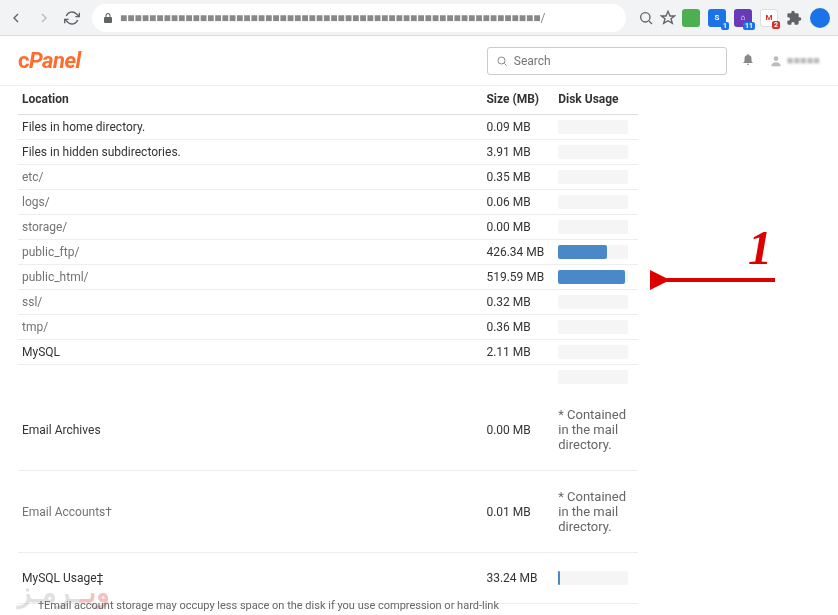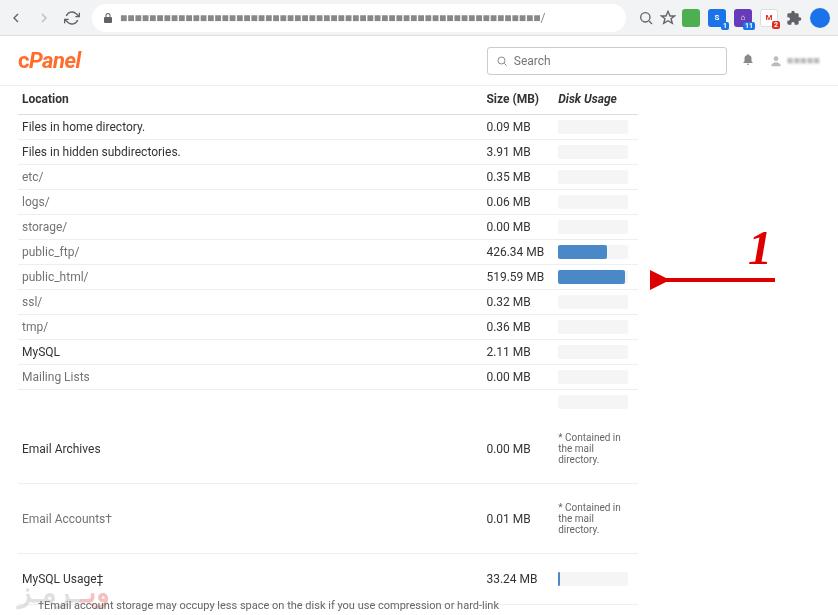--- a/index.html
+++ b/index.html
@@ -29,29 +29,29 @@
 .user { color: #bbb; font-size: 11px; display: flex; align-items: center; gap: 4px; }
 
 
 .content { padding: 0 18px; }
 
 
 .tbl { width: 620px; border-collapse: collapse; }
 .tbl thead th { text-align: left; font-size: 12px; font-weight: 700; color: #333; padding: 6px 4px 8px; border-bottom: 1px solid #ddd; vertical-align: bottom; }
 .tbl th.loc { width: 480px; }
 .tbl th.size { width: 50px; }
-.tbl th.usage { width: 90px; padding-left: 10px; font-style: italic; }
+.tbl th.usage { width: 90px; padding-left: 10px; }
 .tbl tbody td { font-size: 12px; padding: 5px 4px; border-bottom: 1px solid #eee; color: #333; vertical-align: middle; }
 .tbl td.loc { color: #333; }
 .tbl td.loc a { color: #737373; text-decoration: none; cursor: pointer; }
 .tbl td.size { color: #333; white-space: nowrap; }
 .tbl td.usage { padding-left: 10px; }
 .bar-bg { width: 70px; height: 14px; background: #f5f5f5; border-radius: 2px; position: relative; }
 .bar-fill { height: 100%; background: #4a88c7; border-radius: 2px; }
-.tbl td.note { font-size: 10px; color: #666; padding-left: 10px; }
+.tbl td.note { font-size: 13px; color: #666; padding-left: 10px; }
 .tbl tr.section td { padding-top: 18px; padding-bottom: 18px; }
 .tbl tr.nobord td { border-bottom: none; }
 
 
 .annot { position: absolute; top: 240px; left: 660px; pointer-events: none; }
 .annot-num { position: absolute; top: -20px; left: 88px; font-family: Georgia, serif; font-size: 48px; font-weight: 900; color: #d00; font-style: italic; }
 .annot-arrow { position: absolute; top: 28px; left: -10px; }
 
 
 .watermark { position: absolute; bottom: 6px; left: 18px; color: #ccc; font-size: 28px; font-family: Arial; font-weight: bold; direction: rtl; opacity: 0.6; letter-spacing: 2px; }
@@ -218,29 +218,20 @@
         </tr>
         <tr>
     <td class="loc">MySQL</td>
     <td class="size">2.11 MB</td>
     <td class="usage">
             <div class="bar-bg">
               <div class="bar-fill" style="width:0%"></div>
             </div>
           </td>
         </tr>
-        <tr>
-    <td class="loc"><a>Mailing Lists</a></td>
-    <td class="size">0.00 MB</td>
-    <td class="usage">
-            <div class="bar-bg">
-              <div class="bar-fill" style="width:0%"></div>
-            </div>
-          </td>
-        </tr>
         <tr class="nobord">
           <td></td>
           <td></td>
           <td class="usage">
             <div class="bar-bg"></div>
           </td>
         </tr>
         <tr class="section">
   <td class="loc">Email Archives</td>
   <td class="size">0.00 MB</td>

